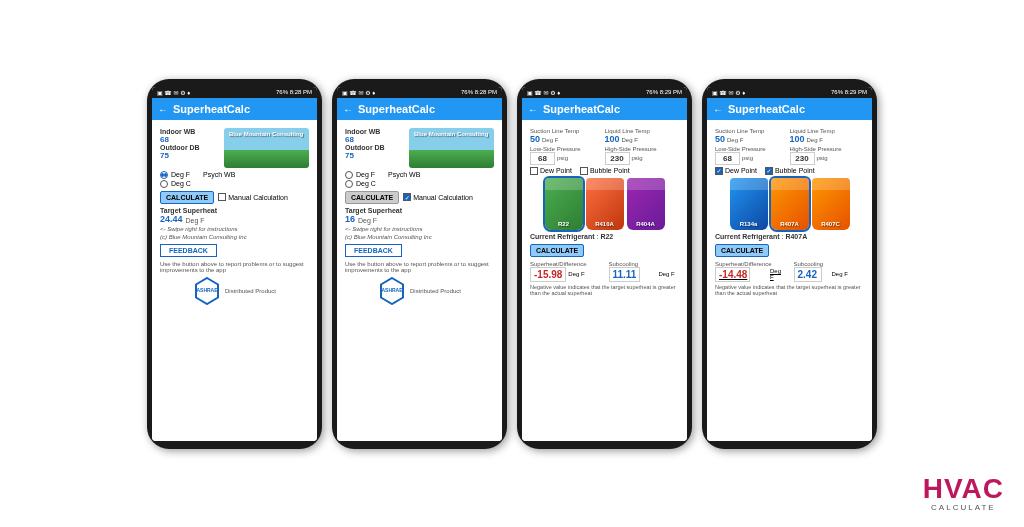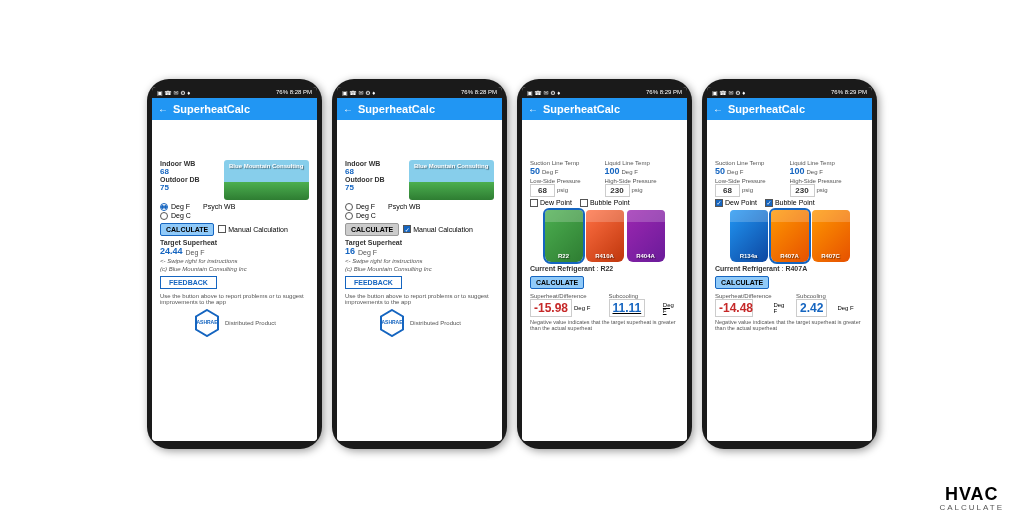--- a/index.html
+++ b/index.html
@@ -70,21 +70,20 @@
     }
     .back-arrow {
       font-size: 10px;
     }
     .app-content {
       flex: 1;
       overflow: hidden;
       padding: 8px;
       font-size: 7px;
       background: white;
-      margin-top: 32px;
     }
     .field-label {
       font-size: 7px;
       color: #333;
       font-weight: bold;
     }
     .field-value {
       font-size: 8px;
       color: #1565C0;
       font-weight: bold;
@@ -311,48 +310,47 @@
       margin: 2px 0;
     }
     .result-field {
       flex: 1;
     }
     .result-label {
       font-size: 6px;
       color: #555;
     }
     .result-val {
-      font-size: 12px;
+      font-size: 10px;
       font-weight: bold;
       color: #1565C0;
       border: 1px solid #ccc;
       padding: 1px 3px;
       display: inline-block;
       min-width: 28px;
-      text-align: center;
     }
     .result-val.negative {
       color: #c62828;
     }
     .negative-note {
       font-size: 5.5px;
       color: #555;
       margin-top: 2px;
     }
     
     .hvac-logo {
       position: absolute;
       bottom: 15px;
       right: 20px;
       text-align: center;
     }
     .hvac-text {
-      font-size: 18px;
+      font-size: 28px;
       font-weight: 900;
-      color: #000000;
+      color: #be185d;
       letter-spacing: 1px;
       line-height: 1;
     }
     .software-text {
       font-size: 8px;
       color: #555;
       letter-spacing: 2px;
     }
     
     .ref-can.selected {
@@ -569,21 +567,21 @@
           <div class="result-row">
             <div class="result-field">
               <div class="result-label">Superheat/Difference</div>
               <div style="display:flex;align-items:center;gap:2px;">
                 <span class="result-val negative">-15.98</span>
                 <span style="font-size:6px;">Deg F</span>
               </div>
             </div>
             <div class="result-field">
               <div class="result-label">Subcooling</div>
-              <div style="display:flex;align-items:center;gap:18px;text-decoration:underline;">
+              <div style="display:flex;align-items:center;gap:18px;">
                 <span class="result-val">11.11</span>
                 <span style="font-size:6px;">Deg F</span>
               </div>
             </div>
           </div>
           <div class="negative-note">Negative value indicates that the target superheat is greater than the actual superheat</div>
         </div>
       </div>
     </div>
   </div>
@@ -652,21 +650,21 @@
               <span class="ref-can-label">R407C</span>
             </div>
           </div>
           <div class="current-ref">
             <span>Current Refrigerant</span> : <span>R407A</span>
           </div>
           <button class="calc-btn" style="margin:2px 0;">CALCULATE</button>
           <div class="result-row">
             <div class="result-field">
               <div class="result-label">Superheat/Difference</div>
-              <div style="display:flex;align-items:center;gap:20px;">
+              <div style="display:flex;align-items:center;gap:20px;text-decoration:underline;">
                 <span class="result-val negative">-14.48</span>
                 <span style="font-size:6px;">Deg F</span>
               </div>
             </div>
             <div class="result-field">
               <div class="result-label">Subcooling</div>
               <div style="display:flex;align-items:center;gap:10px;">
                 <span class="result-val">2.42</span>
                 <span style="font-size:6px;">Deg F</span>
               </div>

